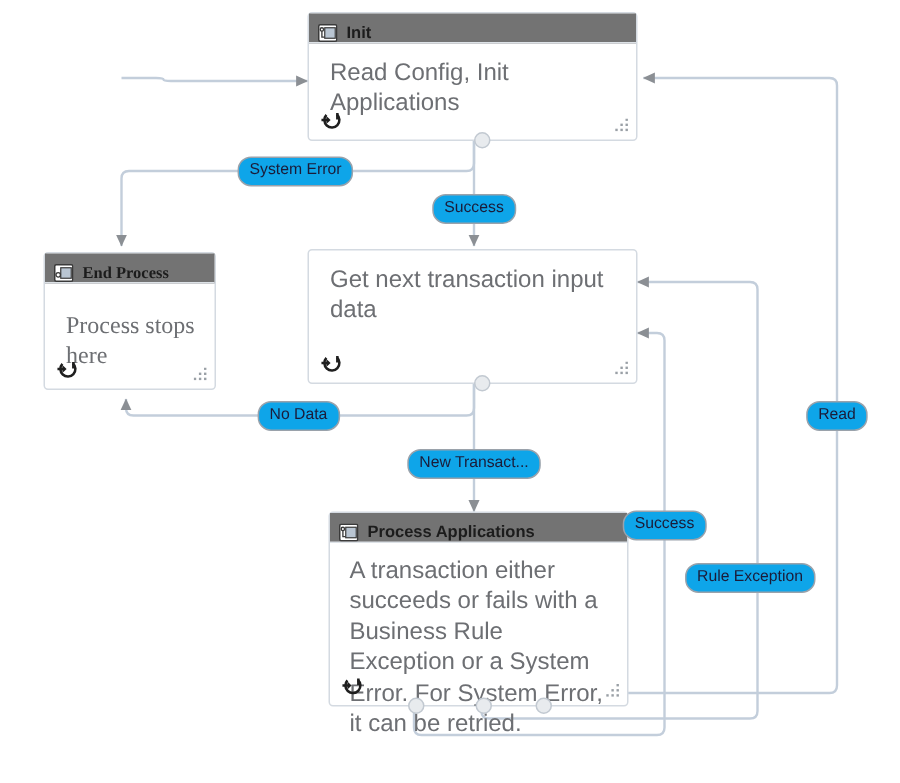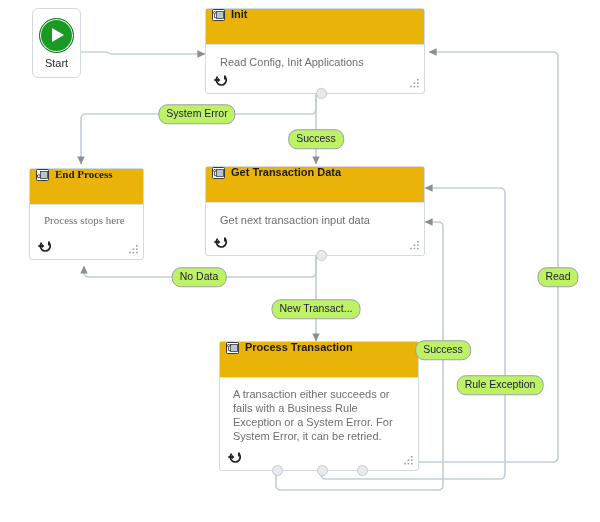--- a/index.html
+++ b/index.html
@@ -35,49 +35,49 @@
     margin-top:5px;font-size:11px;color:#2b2b2b;line-height:1;
   }
 
   
   .node{
     position:absolute;background:#ffffff;
     border:1px solid #d4dae1;border-radius:3px;
     box-sizing:border-box;
   }
   .node-head{
-    height:36px;background:#eab308;border-bottom:1px solid #dde2e7;
-    display:flex;align-items:flex-start;padding-left:6px;box-sizing:border-box;
+    height:20px;background:#737373;border-bottom:1px solid #dde2e7;
+    display:flex;align-items:flex-end;padding-left:6px;box-sizing:border-box;
   }
   .head-icon{width:13px;height:12px;flex:0 0 auto;margin-right:6px;}
   .node-title{
     font-size:11px;font-weight:bold;color:#1c1c1c;line-height:1;
     white-space:nowrap;letter-spacing:0px;
   }
   .node-body{
     padding:10px 12px 0 14px;
-    font-size:11px;color:#6d6f73;line-height:1.28;
+    font-size:16px;color:#6d6f73;line-height:1.28;
     box-sizing:border-box;
   }
   .node-foot{
     position:absolute;left:0;right:0;bottom:0;height:26px;
   }
   .retry-icon{position:absolute;left:7px;bottom:5px;width:16px;height:16px;}
   .grip{position:absolute;right:5px;bottom:5px;width:9px;height:9px;}
 
   
   .port{
     position:absolute;width:11px;height:11px;border-radius:50%;
     background:#e8ebee;border:1px solid #c2c9d1;box-sizing:border-box;
   }
 
   
   .wlabel{
     position:absolute;
-    background:#bef264;border:1px solid #9aa2ab;border-radius:9px;
+    background:#0ea5e9;border:1px solid #9aa2ab;border-radius:9px;
     font-size:10.5px;color:#1b1b38;line-height:1;
     padding:3px 7px 4px 7px;white-space:nowrap;
     transform:translate(-50%,-50%);
   }
 </style>
 </head>
 <body>
 
 <div id="canvas">
 
@@ -100,26 +100,20 @@
       <path d="M 316,256 V 341"></path>
 
       <path d="M 276,471 V 485 Q 276,490 281,490 H 438 Q 443,490 443,485 V 227 Q 443,222 438,222 H 425"></path>
 
       <path d="M 321,471 V 474 Q 321,479 326,479 H 500 Q 505,479 505,474 V 193 Q 505,188 500,188 H 425"></path>
 
       <path d="M 361,471 V 466 Q 361,462 366,462 H 553 Q 558,462 558,457 V 57 Q 558,52 553,52 H 429"></path>
     </g>
   </svg>
 
-  <div class="start-node">
-    <div class="start-circle">
-      <div class="play-tri"></div>
-    </div>
-    <div class="start-label">Start</div>
-  </div>
 
   <div class="node" style="left:205px;top:8px;width:220px;height:86px;">
     <div class="node-head">
       <svg class="head-icon" viewBox="0 0 13 12">
         <rect x="0.5" y="0.5" width="12" height="11" rx="1" fill="#ffffff" stroke="#3a3a3a"></rect>
         <rect x="4.5" y="2.5" width="7" height="7" fill="#b9c5d2" stroke="#3a3a3a" stroke-width="0.8"></rect>
         <circle cx="2.6" cy="3.6" r="1.1" fill="none" stroke="#3a3a3a" stroke-width="0.9"></circle>
         <path d="M2.6,4.7 V8.7 H4.4" fill="none" stroke="#3a3a3a" stroke-width="0.9"></path>
       </svg>
       <span class="node-title">Init</span>
@@ -148,21 +142,21 @@
 
   <div class="node" style="left:29px;top:168px;width:115px;height:92px;font-family:Liberation Serif, serif;">
     <div class="node-head">
       <svg class="head-icon" viewBox="0 0 13 12">
         <rect x="0.5" y="0.5" width="12" height="11" rx="1" fill="#ffffff" stroke="#3a3a3a"></rect>
         <rect x="4.5" y="2.5" width="7" height="7" fill="#b9c5d2" stroke="#3a3a3a" stroke-width="0.8"></rect>
         <circle cx="2.8" cy="7.2" r="1.5" fill="none" stroke="#3a3a3a" stroke-width="0.9"></circle>
       </svg>
       <span class="node-title">End Process</span>
     </div>
-    <div class="node-body" style="padding:8px 10px 0 14px;">Process stops here</div>
+    <div class="node-body" style="padding:8px 10px 0 14px;margin-top:11px;">Process stops here</div>
     <div class="node-foot">
       <svg class="retry-icon" viewBox="0 0 16 16">
         <path d="M11.6,4.3 A5,5 0 1 1 4.6,4.6" fill="none" stroke="#1f1f1f" stroke-width="1.7"></path>
         <path d="M11.9,3.4 V7.6" stroke="#1f1f1f" stroke-width="1.7"></path>
         <path d="M1.3,8 H6.2" stroke="#1f1f1f" stroke-width="1.7"></path>
         <path d="M4.6,5.4 L7.4,8 L4.6,10.6 z" fill="#1f1f1f"></path>
       </svg>
       <svg class="grip" viewBox="0 0 9 9">
         <g fill="#9aa0a6">
           <rect x="7" y="0" width="1.6" height="1.6"></rect>
@@ -170,29 +164,20 @@
             <rect x="3.6" y="3.4" width="1.6" height="1.6"></rect>
           <rect x="7" y="6.8" width="1.6" height="1.6"></rect>
             <rect x="3.6" y="6.8" width="1.6" height="1.6"></rect>
             <rect x="0.2" y="6.8" width="1.6" height="1.6"></rect>
         </g>
       </svg>
     </div>
   </div>
 
   <div class="node" style="left:205px;top:166px;width:220px;height:90px;">
-    <div class="node-head">
-      <svg class="head-icon" viewBox="0 0 13 12">
-        <rect x="0.5" y="0.5" width="12" height="11" rx="1" fill="#ffffff" stroke="#3a3a3a"></rect>
-        <rect x="4.5" y="2.5" width="7" height="7" fill="#b9c5d2" stroke="#3a3a3a" stroke-width="0.8"></rect>
-        <circle cx="2.6" cy="3.6" r="1.1" fill="none" stroke="#3a3a3a" stroke-width="0.9"></circle>
-        <path d="M2.6,4.7 V8.7 H4.4" fill="none" stroke="#3a3a3a" stroke-width="0.9"></path>
-      </svg>
-      <span class="node-title">Get Transaction Data</span>
-    </div>
     <div class="node-body">Get next transaction input data</div>
     <div class="node-foot">
       <svg class="retry-icon" viewBox="0 0 16 16">
         <path d="M11.6,4.3 A5,5 0 1 1 4.6,4.6" fill="none" stroke="#1f1f1f" stroke-width="1.7"></path>
         <path d="M11.9,3.4 V7.6" stroke="#1f1f1f" stroke-width="1.7"></path>
         <path d="M1.3,8 H6.2" stroke="#1f1f1f" stroke-width="1.7"></path>
         <path d="M4.6,5.4 L7.4,8 L4.6,10.6 z" fill="#1f1f1f"></path>
       </svg>
       <svg class="grip" viewBox="0 0 9 9">
         <g fill="#9aa0a6">
@@ -209,21 +194,21 @@
   </div>
 
   <div class="node" style="left:219px;top:341px;width:200px;height:130px;">
     <div class="node-head">
       <svg class="head-icon" viewBox="0 0 13 12">
         <rect x="0.5" y="0.5" width="12" height="11" rx="1" fill="#ffffff" stroke="#3a3a3a"></rect>
         <rect x="4.5" y="2.5" width="7" height="7" fill="#b9c5d2" stroke="#3a3a3a" stroke-width="0.8"></rect>
         <circle cx="2.6" cy="3.6" r="1.1" fill="none" stroke="#3a3a3a" stroke-width="0.9"></circle>
         <path d="M2.6,4.7 V8.7 H4.4" fill="none" stroke="#3a3a3a" stroke-width="0.9"></path>
       </svg>
-      <span class="node-title">Process Transaction</span>
+      <span class="node-title">Process Applications</span>
     </div>
     <div class="node-body" style="padding:9px 12px 0 13px;">A transaction either succeeds or fails with a Business Rule Exception or a System Error. For System Error, it can be retried.</div>
     <div class="node-foot">
       <svg class="retry-icon" viewBox="0 0 16 16">
         <path d="M11.6,4.3 A5,5 0 1 1 4.6,4.6" fill="none" stroke="#1f1f1f" stroke-width="1.7"></path>
         <path d="M11.9,3.4 V7.6" stroke="#1f1f1f" stroke-width="1.7"></path>
         <path d="M1.3,8 H6.2" stroke="#1f1f1f" stroke-width="1.7"></path>
         <path d="M4.6,5.4 L7.4,8 L4.6,10.6 z" fill="#1f1f1f"></path>
       </svg>
       <svg class="grip" viewBox="0 0 9 9">

